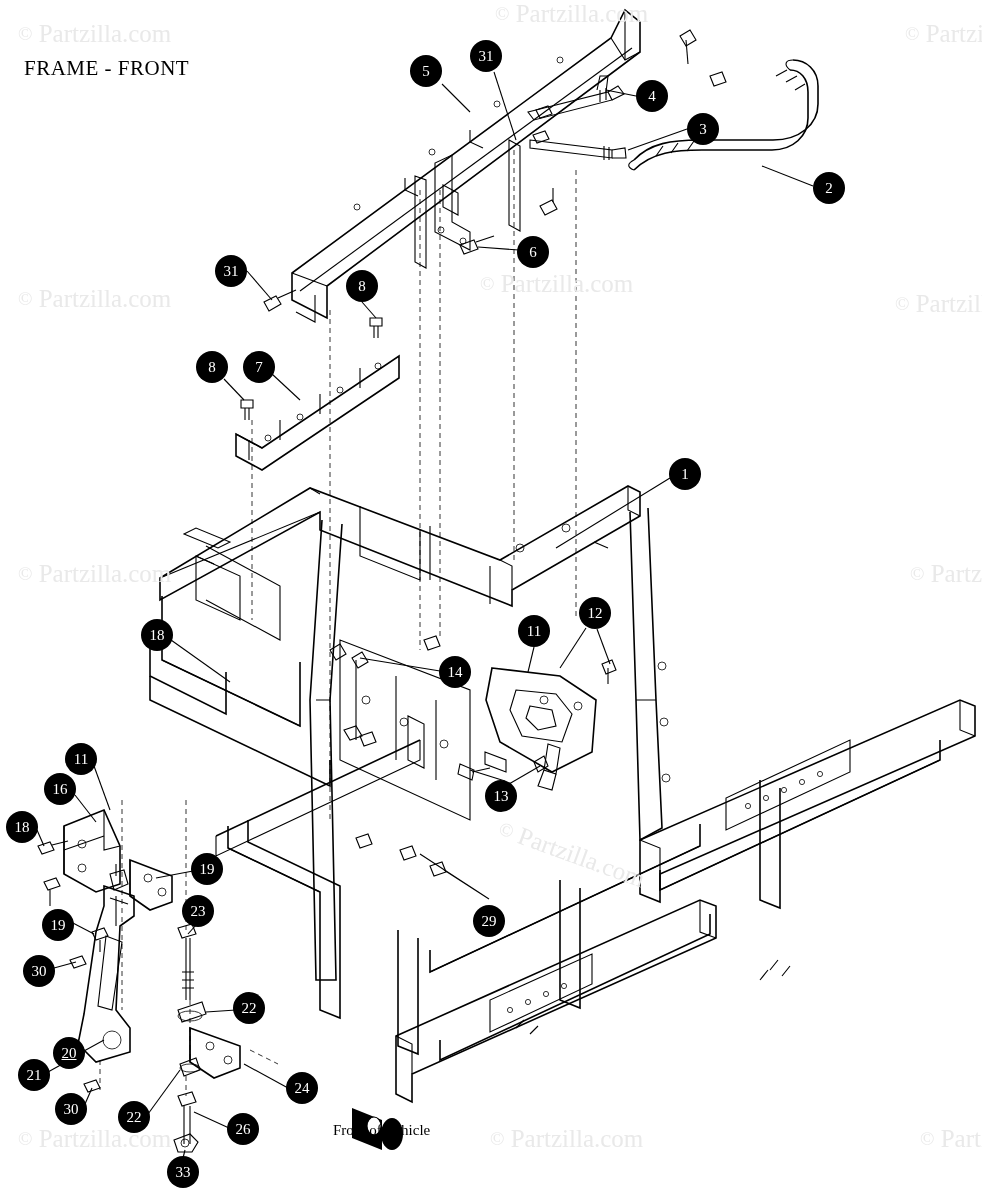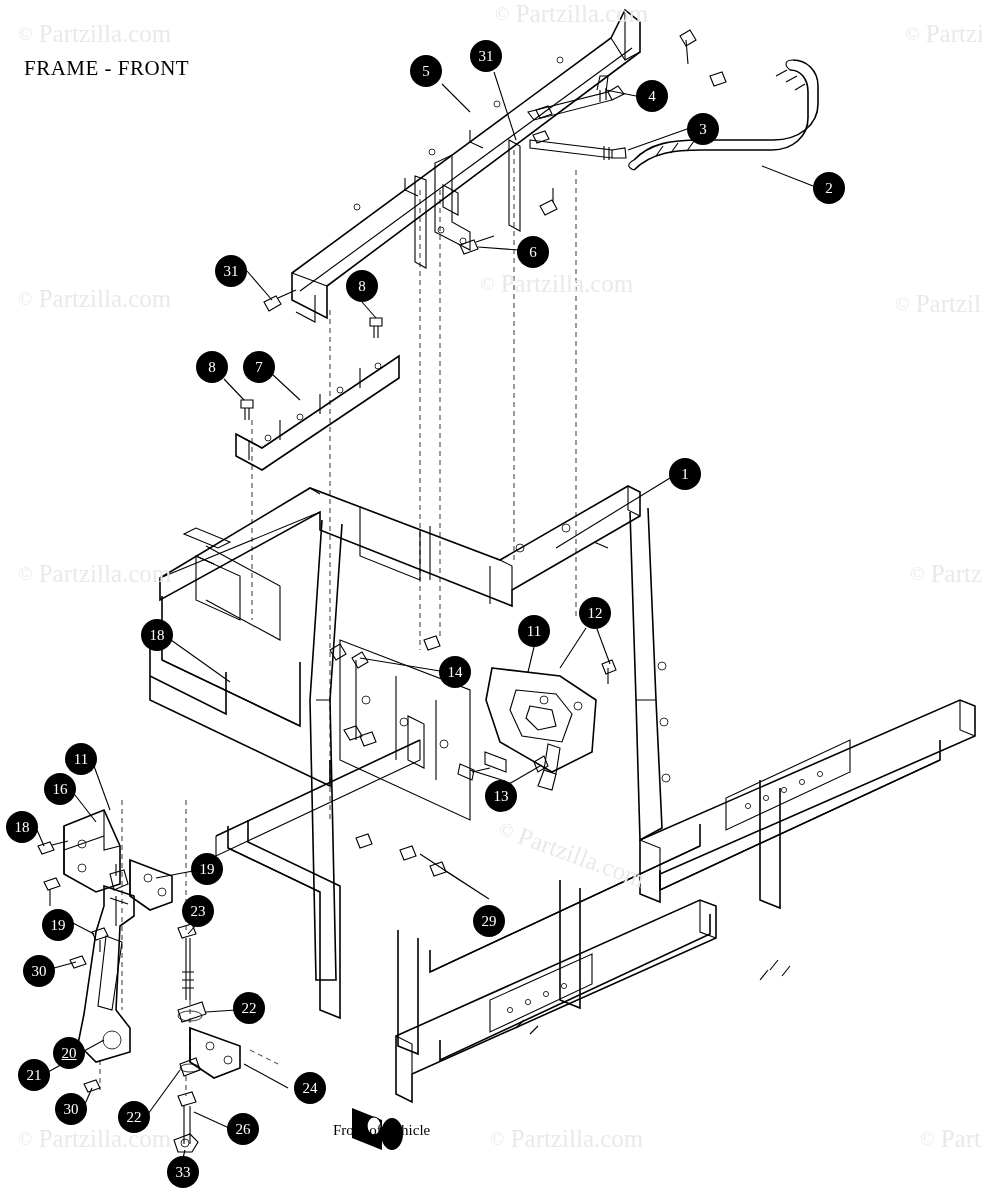--- a/index.html
+++ b/index.html
@@ -391,19 +391,19 @@
   <div class="callout" style="left:44px;  top:773px;">16</div>
   <div class="callout" style="left:6px;   top:811px;">18</div>
   <div class="callout" style="left:191px; top:853px;">19</div>
   <div class="callout" style="left:42px;  top:909px;">19</div>
   <div class="callout" style="left:182px; top:895px;">23</div>
   <div class="callout" style="left:473px; top:899px;margin-top:6px;">29</div>
   <div class="callout" style="left:23px;  top:955px;">30</div>
   <div class="callout" style="left:233px; top:992px;">22</div>
   <div class="callout" style="left:53px;  top:1037px;text-decoration:underline;">20</div>
   <div class="callout" style="left:18px;  top:1059px;">21</div>
-  <div class="callout" style="left:294px; top:1072px;">24</div>
+  <div class="callout" style="left:286px; top:1072px;">24</div>
   <div class="callout" style="left:55px;  top:1093px;">30</div>
   <div class="callout" style="left:118px; top:1101px;">22</div>
   <div class="callout" style="left:227px; top:1113px;">26</div>
   <div class="callout" style="left:167px; top:1156px;">33</div>
 
 </div>
 
 </body></html>

